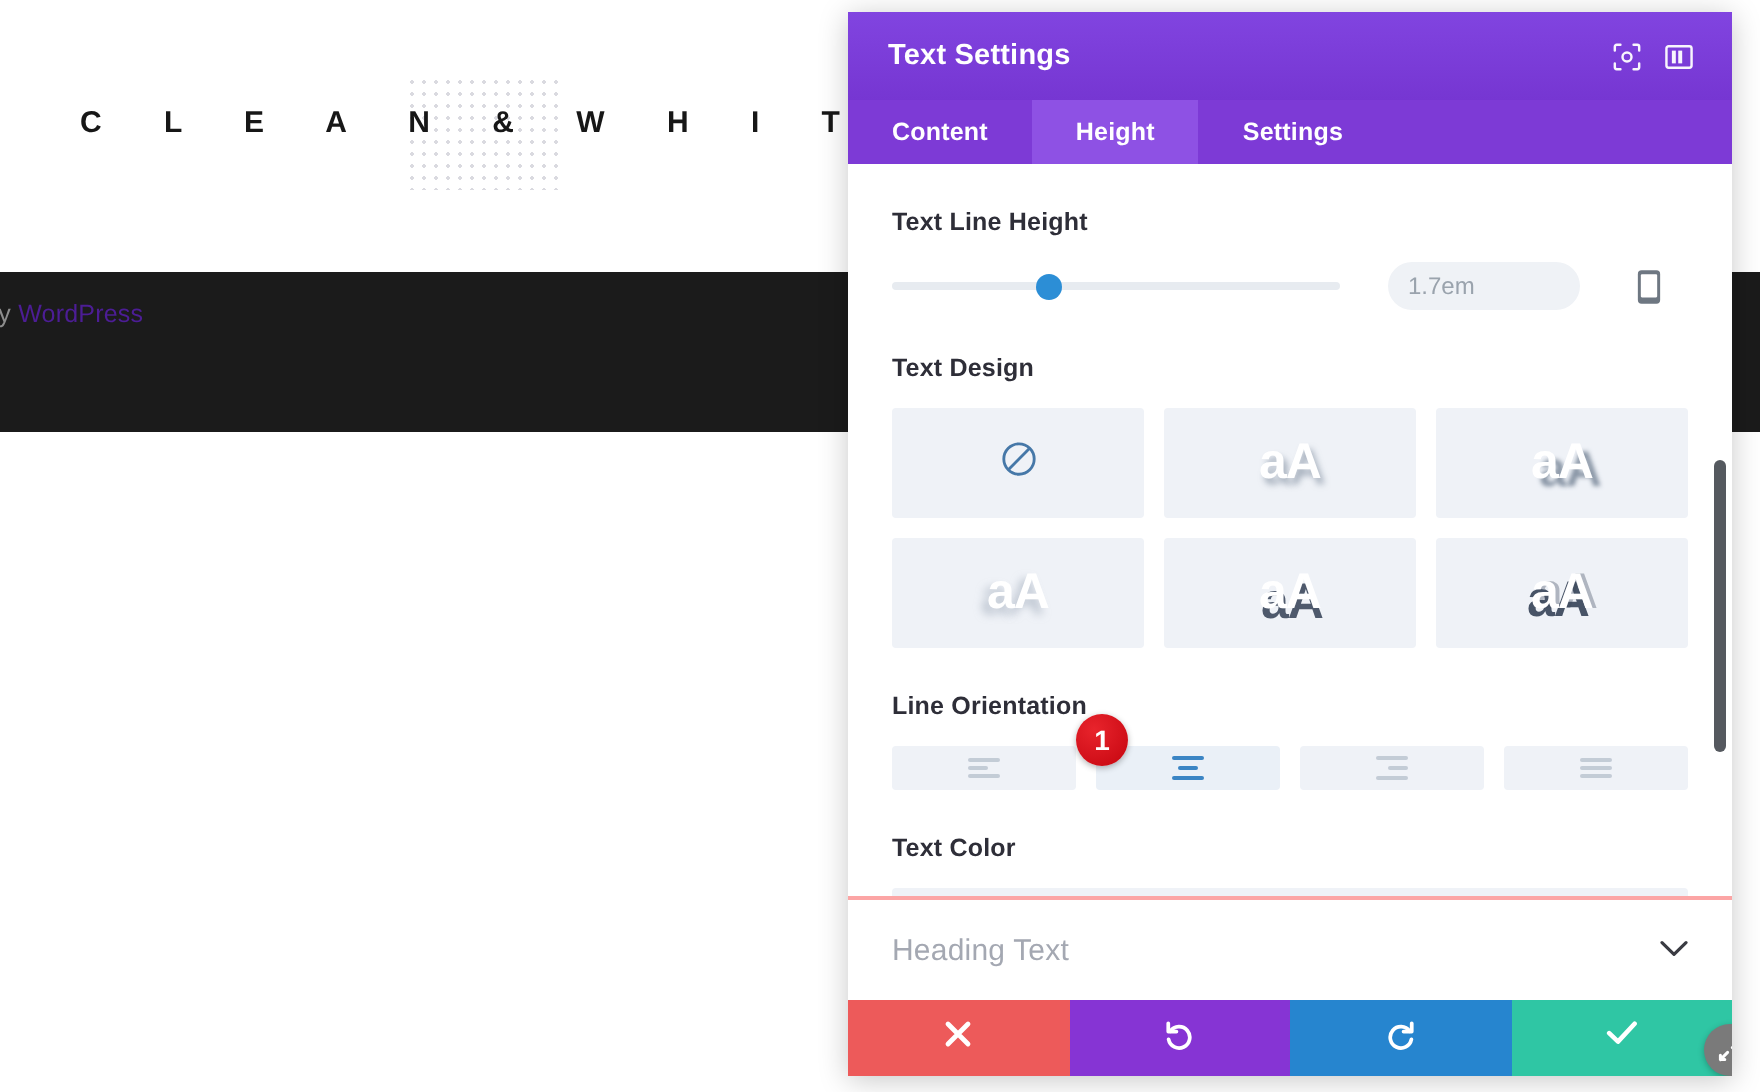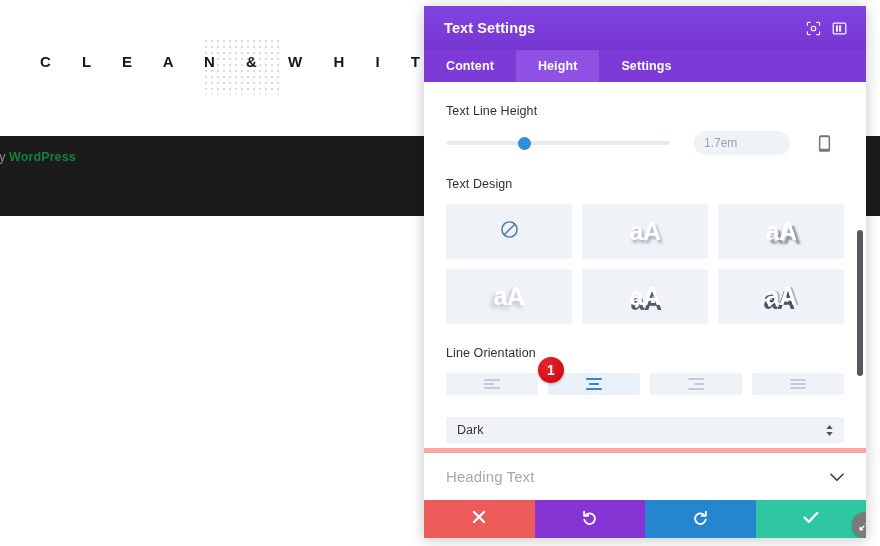--- a/index.html
+++ b/index.html
@@ -72,21 +72,21 @@
 
   #footer-credit {
     position: absolute;
     left: -46px;
     top: 150px;
     font-size: 12.5px;
     color: #8d8d8d;
     white-space: nowrap;
     letter-spacing: .1px;
   }
-  #footer-credit b { color: #15803d; font-weight: bold; }
+  #footer-credit b { color: #4c1d95; font-weight: normal; }
 
   #site-below {
     position: absolute;
     left: 0;
     top: 216px;
     width: 880px;
     height: 330px;
     background: #ffffff;
   }
 
@@ -158,21 +158,21 @@
   #panel-scroll {
     position: absolute;
     inset: 0;
     padding: 22px 22px 0 22px;
     box-sizing: border-box;
     overflow: hidden;
   }
 
   .field-label {
     font-size: 12.5px;
-    font-weight: normal;
+    font-weight: bold;
     color: #2e2e38;
     margin-bottom: 13px;
     letter-spacing: .1px;
   }
 
   .group { margin-bottom: 22px; }
 
   
   .slider-row {
     display: flex;
@@ -327,21 +327,21 @@
     pointer-events: none;
   }
 
   
   #section-heading-text {
     position: absolute;
     left: 0;
     right: 0;
     bottom: 0;
     height: 52px;
-    border-top: 5px solid #fca5a5;
+    border-top: 2px solid #fca5a5;
     display: flex;
     align-items: center;
     padding: 0 22px;
     box-sizing: border-box;
     cursor: pointer;
     background: #ffffff;
   }
   #section-heading-label {
     flex: 1 1 auto;
     font-size: 15px;
@@ -540,20 +540,21 @@
                   <i class="bar" style="width:16px"></i>
                   <i class="bar" style="width:16px"></i>
               </span>
             </div>
 
             <div id="badge-1">1</div>
           </div>
         </div>
 
         <div class="group">
+          <div class="field-label">Text Color</div>
           <div class="select-wrap">
             <select class="select-box">
               <option>Dark</option>
             </select>
             <span class="select-caret">
               <svg width="7" height="4" viewBox="0 0 8 5" aria-hidden="true">
                   <path d="M4 0 8 5H0z" fill="#53565d"></path>
                 </svg>
               <svg width="7" height="4" viewBox="0 0 8 5" aria-hidden="true">
                   <path d="M4 5 0 0h8z" fill="#53565d"></path>

